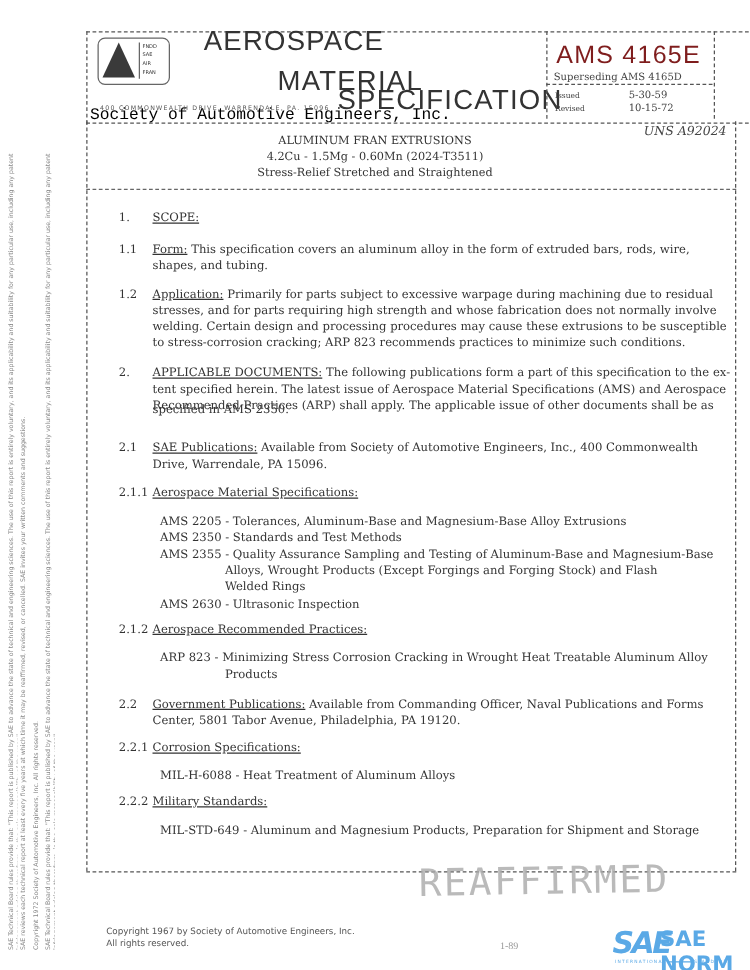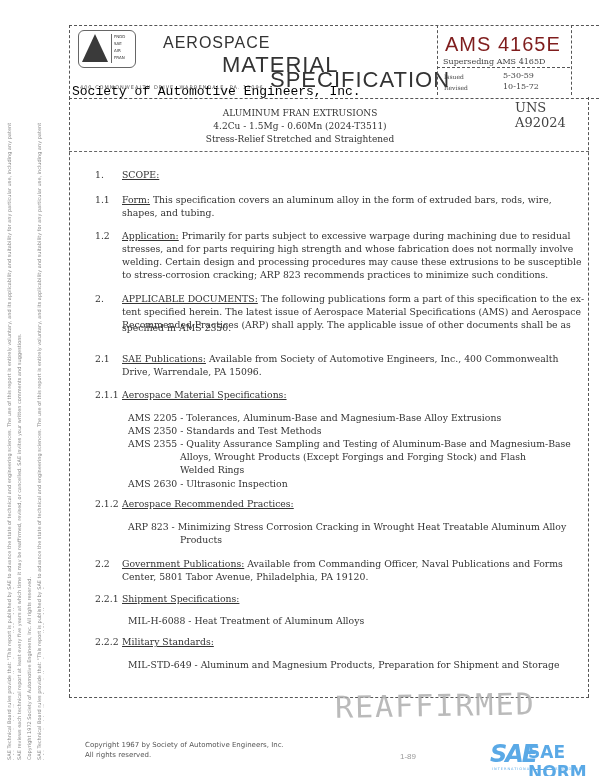--- a/index.html
+++ b/index.html
@@ -8,48 +8,48 @@
     font-family: "DejaVu Serif", serif; color: #2a2a2a;
   }
   .abs { position: absolute; }
   
   .hdr-box { left: 69px; top: 25px; width: 534px; height: 72px; border: 1px dashed #555; border-right: none; }
   .logo-frame { left: 78px; top: 30px; width: 56px; height: 36px; border: 1px solid #666; border-radius: 6px; }
   .logo-tri { left: 82px; top: 34px; width: 0; height: 0; border-left: 13px solid transparent; border-right: 13px solid transparent; border-bottom: 28px solid #3a3a3a; }
   .logo-sep { left: 111px; top: 34px; width: 1px; height: 29px; background: #666; }
   .logo-txt { left: 114px; top: 33px; font-family: "DejaVu Sans", sans-serif; font-size: 4px; line-height: 7px; color: #333; }
   .title-big { font-family: "Liberation Sans", sans-serif; color: #333; letter-spacing: 1px; }
-  .t-aero { left: 163px; top: 34px; font-size: 16px; }
+  .t-aero { left: 163px; top: 20px; font-size: 22px; }
   .t-mat { left: 222px; top: 52px; font-size: 22px; }
   .t-spec { left: 270px; top: 67px; font-size: 22px; }
   .soc { left: 72px; top: 84px; font-family: Liberation Mono, monospace; font-size: 13px; color: #000000; }
   .addr { left: 80px; top: 84px; font-family: "DejaVu Sans", sans-serif; font-size: 5px; color: #555; letter-spacing: 1px; }
   .rbox { left: 437px; top: 25px; width: 133px; height: 70px; border-left: 1px dashed #555; border-right: 1px dashed #555; }
   .ams { left: 445px; top: 33px; font-family: "Liberation Sans", sans-serif; font-size: 20px; color: #7f1d1d; letter-spacing: 1px; }
   .supers { left: 443px; top: 57px; font-size: 8px; color: #444; }
   .rline { left: 437px; top: 67px; width: 133px; height: 1px; border-top: 1px dashed #555; }
   .rlab { font-size: 6px; color: #444; }
   .rval { font-size: 8px; color: #444; }
-  .uns { left: 515px; top: 100px; font-size: 13px; color: #444; }
+  .uns { left: 515px; top: 100px; font-size: 10px; color: #444; font-style: italic; }
   
   .ttl { left: 0; width: 600px; text-align: center; font-size: 9px; color: #333; }
   .hr2 { left: 69px; top: 151px; width: 520px; border-top: 1px dashed #666; }
   
   .frame-l { left: 69px; top: 97px; height: 600px; border-left: 1px dashed #555; }
   .frame-r { left: 588px; top: 97px; height: 600px; border-left: 1px dashed #555; }
   .frame-b { left: 69px; top: 697px; width: 520px; border-top: 1px dashed #555; }
   .body-txt { font-size: 9.3px; line-height: 13px; color: #333; white-space: nowrap; margin-left: 10px; }
   .u { text-decoration: underline; }
   .num { display: inline-block; }
   
   .side { left: 6px; top: 110px; width: 50px; height: 650px; }
   .side-col { position: absolute; top: 0; width: 8px; height: 650px; writing-mode: vertical-rl; transform: rotate(180deg); font-family: "DejaVu Sans", sans-serif; font-size: 5px; color: #888; overflow: hidden; }
   .foot { left: 85px; top: 740px; font-family: "DejaVu Sans", sans-serif; font-size: 7px; line-height: 10px; color: #555; }
   .stamp { left: 335px; top: 688px; font-family: "DejaVu Sans Mono", monospace; font-size: 30px; color: #aaa; letter-spacing: 2px; transform: rotate(-1deg); opacity: 0.8; }
-  .stamp2 { left: 400px; top: 752px; font-size: 8px; color: #999; font-family: Liberation Sans, sans-serif; }
+  .stamp2 { left: 400px; top: 752px; font-size: 8px; color: #999; font-family: Liberation Serif, serif; }
   .sae-logo { left: 490px; top: 740px; width: 110px; height: 36px; }
   .sae-a { left: 0; top: 0; font-family: "DejaVu Sans", sans-serif; font-weight: bold; font-size: 24px; color: #5aa9e6; font-style: italic; letter-spacing: -2px; }
   .sae-n { left: 38px; top: 2px; font-family: "DejaVu Sans", sans-serif; font-weight: bold; font-size: 17px; color: #5aa9e6; }
   .sae-s { left: 2px; top: 27px; font-family: "DejaVu Sans", sans-serif; font-size: 3.5px; color: #5aa9e6; letter-spacing: 1px; white-space: nowrap; }
 </style>
 </head>
 <body>
 
 <div class="abs side">
   <div class="side-col" style="left:0px">SAE Technical Board rules provide that: "This report is published by SAE to advance the state of technical and engineering sciences. The use of this report is entirely voluntary, and its applicability and suitability for any particular use, including any patent infringement arising therefrom, is the sole responsibility of the user."</div>
@@ -149,21 +149,21 @@
 <div class="abs body-txt" style="left:118px;top:520px">ARP 823 - Minimizing Stress Corrosion Cracking in Wrought Heat Treatable Aluminum Alloy</div>
 <div class="abs body-txt" style="left:170px;top:533px">Products</div>
 
 <div class="abs body-txt" style="left:85px;top:557px">
   <span class="num" style="width:27px">2.2</span><span class="u">Government Publications:</span>
   <span>Available from Commanding Officer, Naval Publications and Forms</span>
 </div>
 <div class="abs body-txt" style="left:112px;top:570px">Center, 5801 Tabor Avenue, Philadelphia, PA  19120.</div>
 
 <div class="abs body-txt" style="left:85px;top:592px">
-  <span class="num" style="width:27px">2.2.1</span><span class="u">Shipment Specifications:</span>
+  <span class="num" style="width:27px">2.2.1</span><span class="u">Corrosion Specifications:</span>
 </div>
 <div class="abs body-txt" style="left:118px;top:614px">MIL-H-6088 - Heat Treatment of Aluminum Alloys</div>
 
 <div class="abs body-txt" style="left:85px;top:635px">
   <span class="num" style="width:27px">2.2.2</span><span class="u">Military Standards:</span>
 </div>
 <div class="abs body-txt" style="left:118px;top:658px">MIL-STD-649 - Aluminum and Magnesium Products, Preparation for Shipment and Storage</div>
 
 <div class="abs foot">
   <div>Copyright 1967  by Society of Automotive Engineers, Inc.</div>

